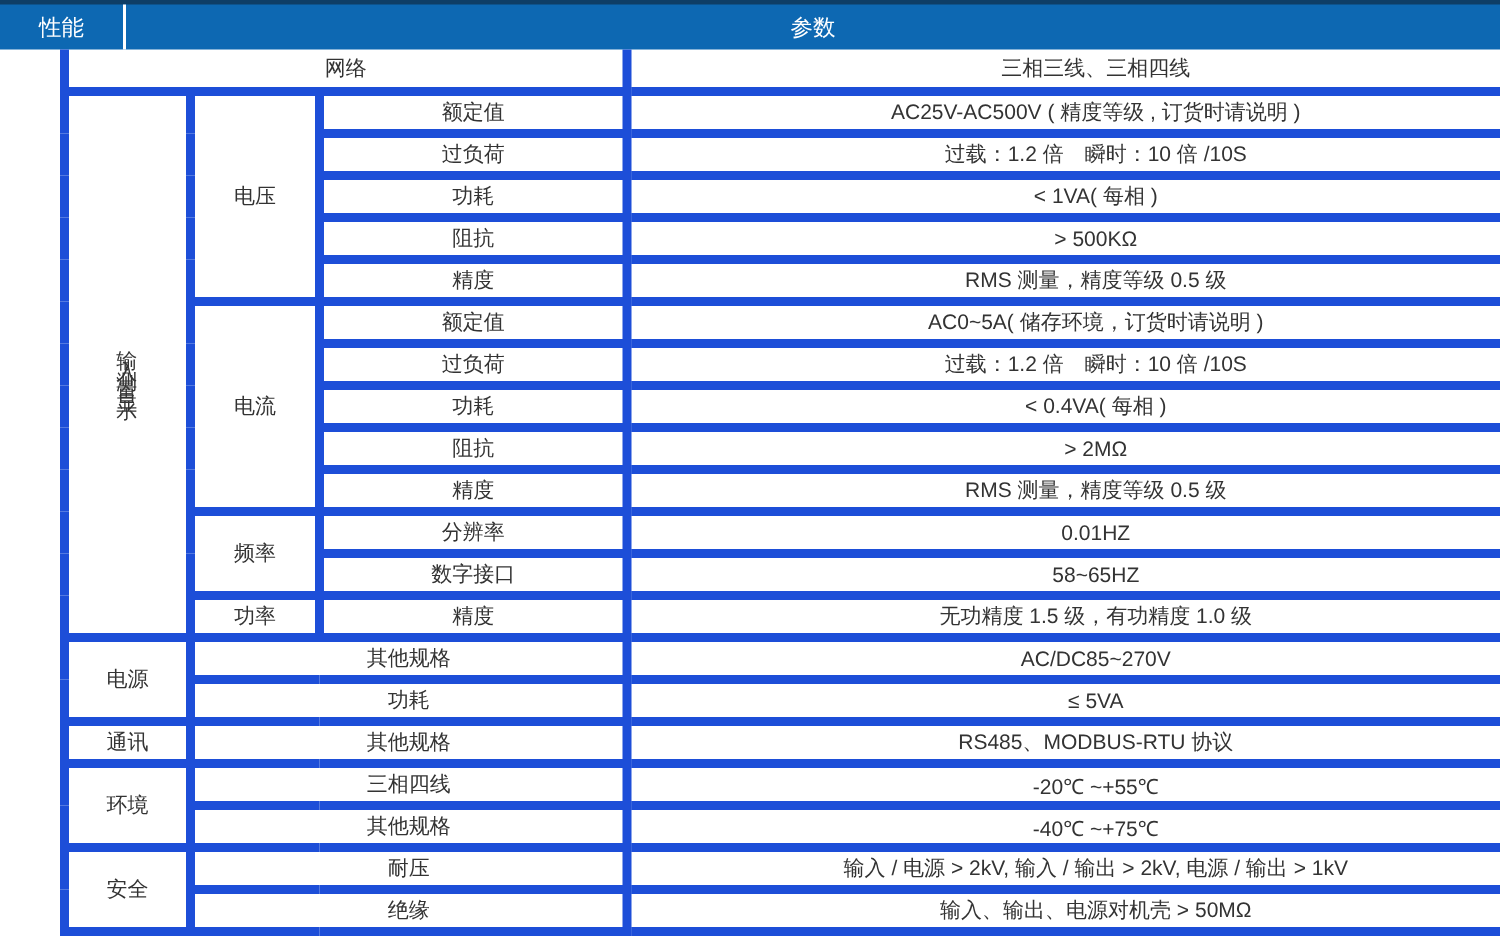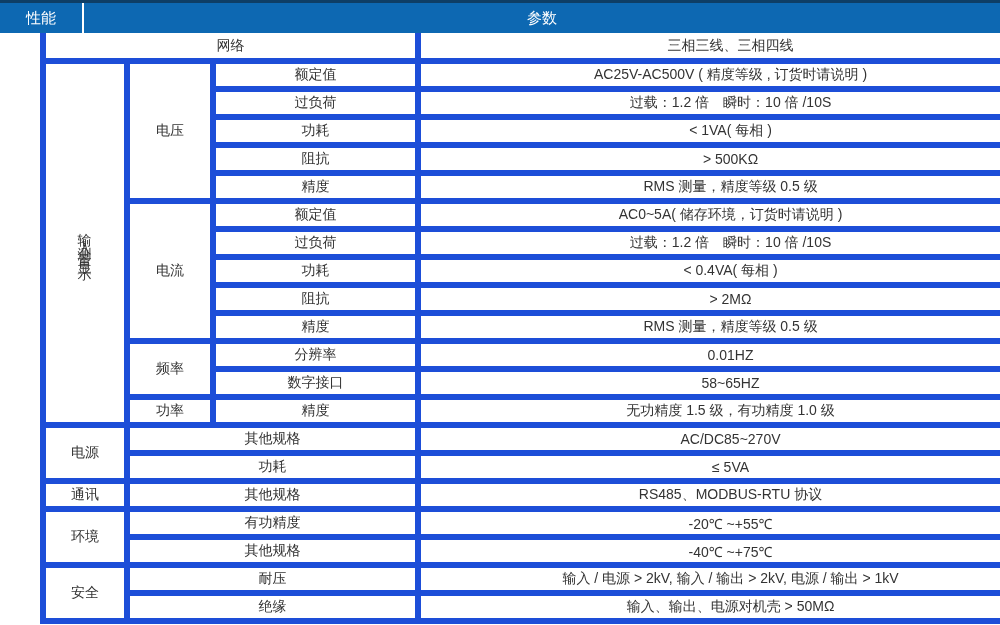--- a/index.html
+++ b/index.html
@@ -168,21 +168,21 @@
       </tr>
 
       <tr>
         <td class="cat">通讯</td>
         <td colspan="2">其他规格</td>
         <td>RS485、MODBUS-RTU 协议</td>
       </tr>
 
       <tr>
         <td rowspan="2" class="cat">环境</td>
-        <td colspan="2">有功精度</td>
+        <td colspan="2">三相四线</td>
         <td>-20℃ ~+55℃</td>
       </tr>
       <tr>
         <td colspan="2">其他规格</td>
         <td>-40℃ ~+75℃</td>
       </tr>
 
       <tr>
         <td rowspan="2" class="cat">安全</td>
         <td colspan="2">耐压</td>

